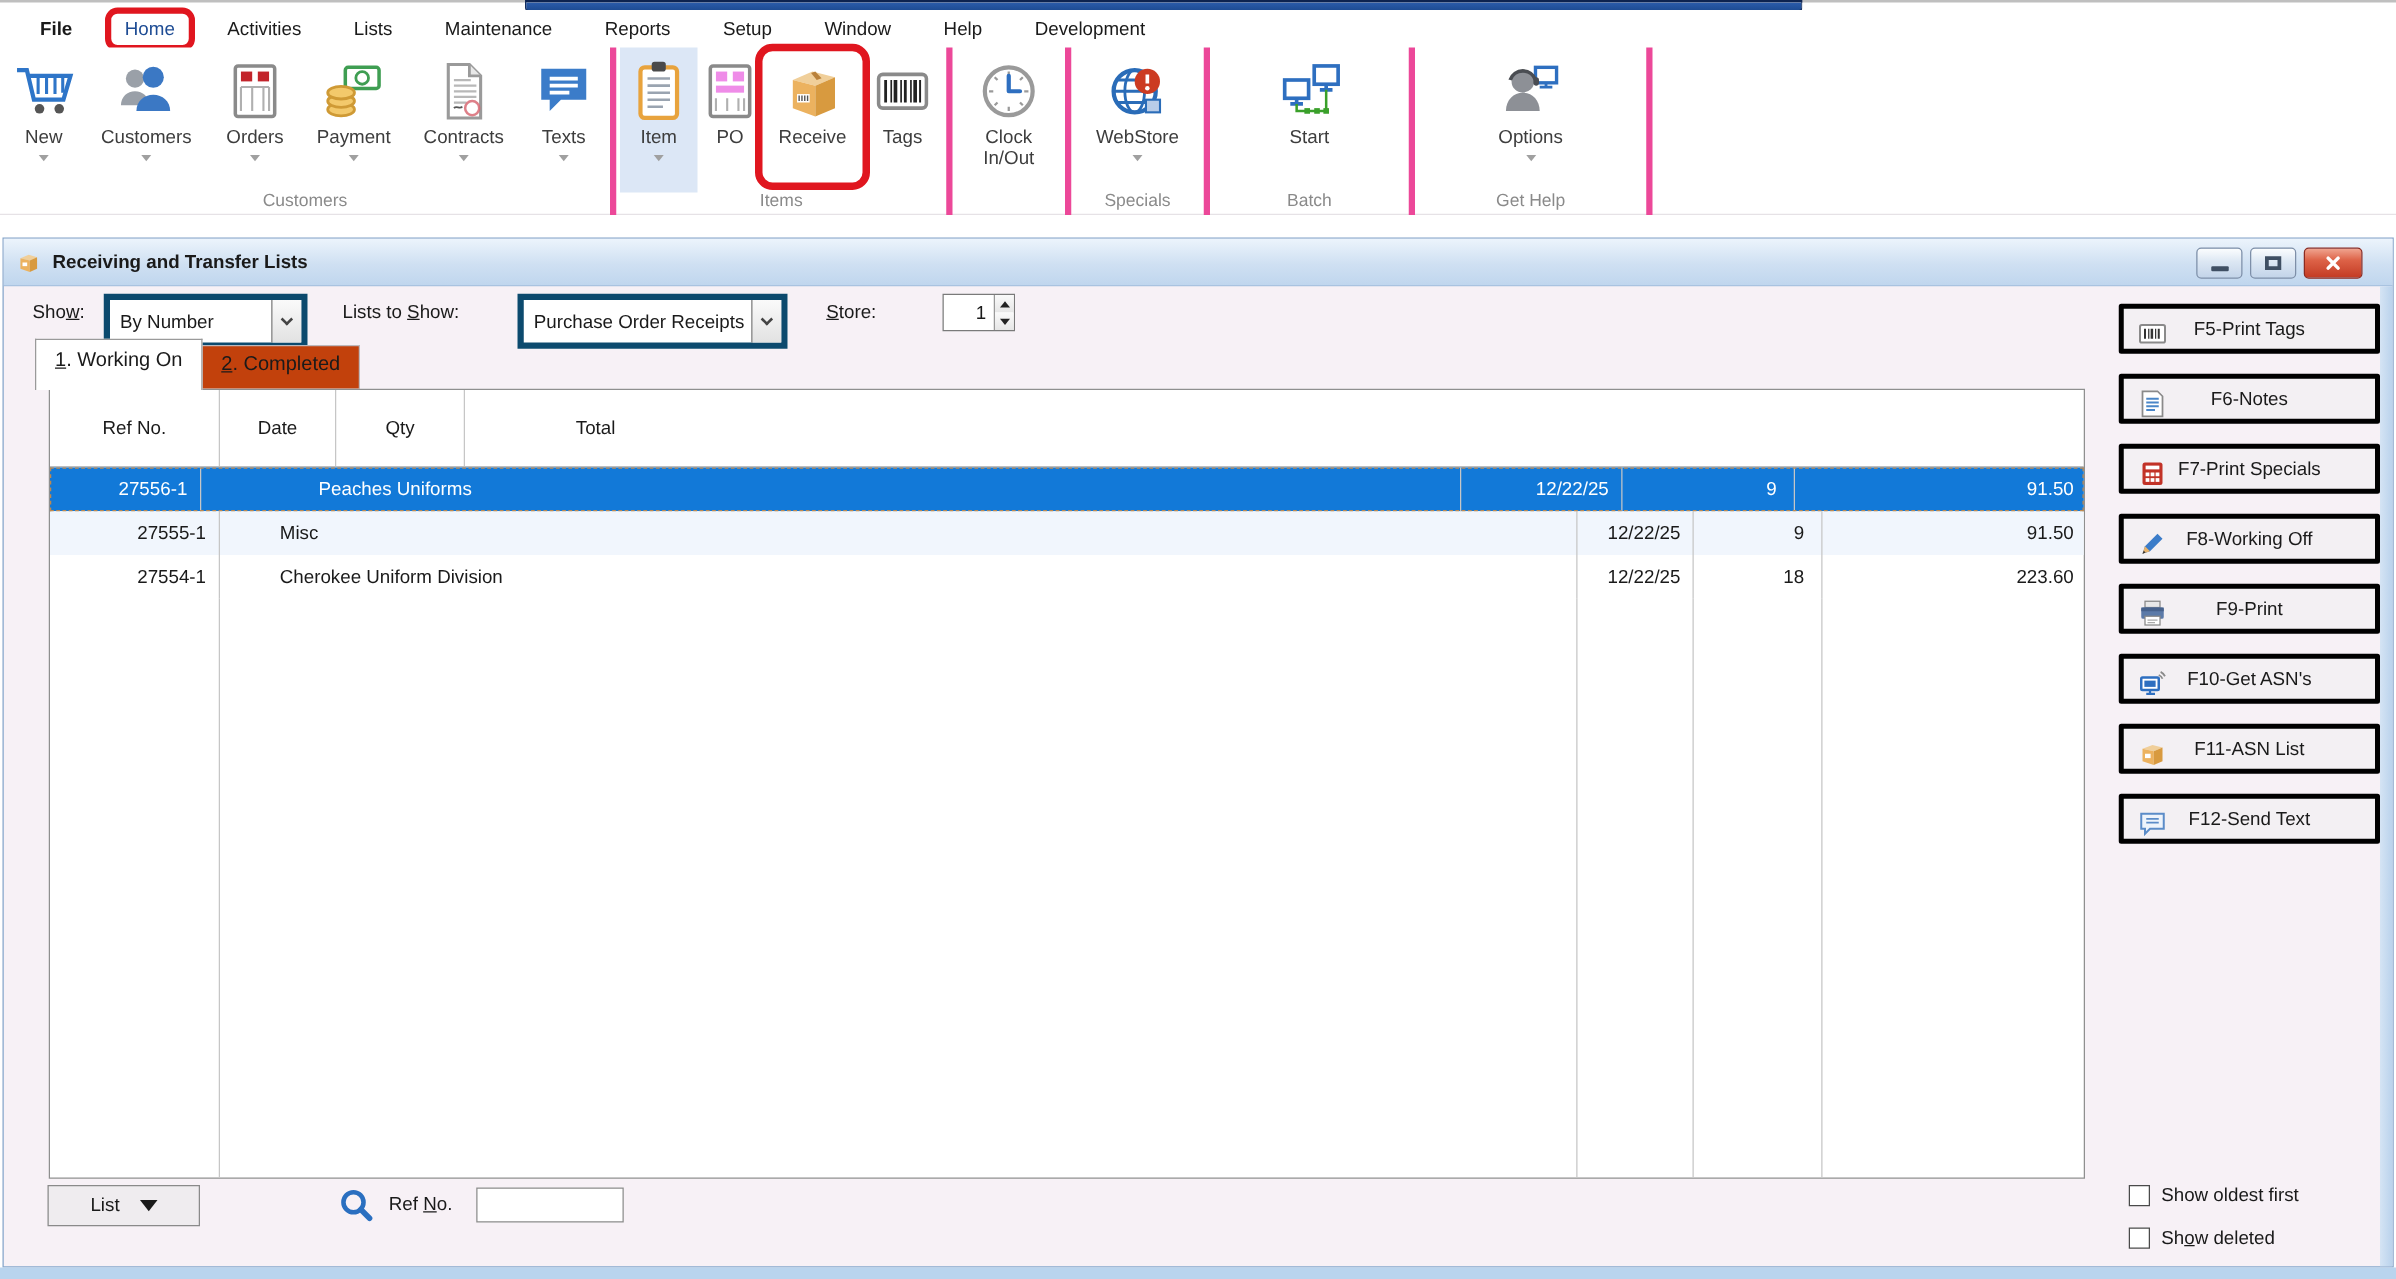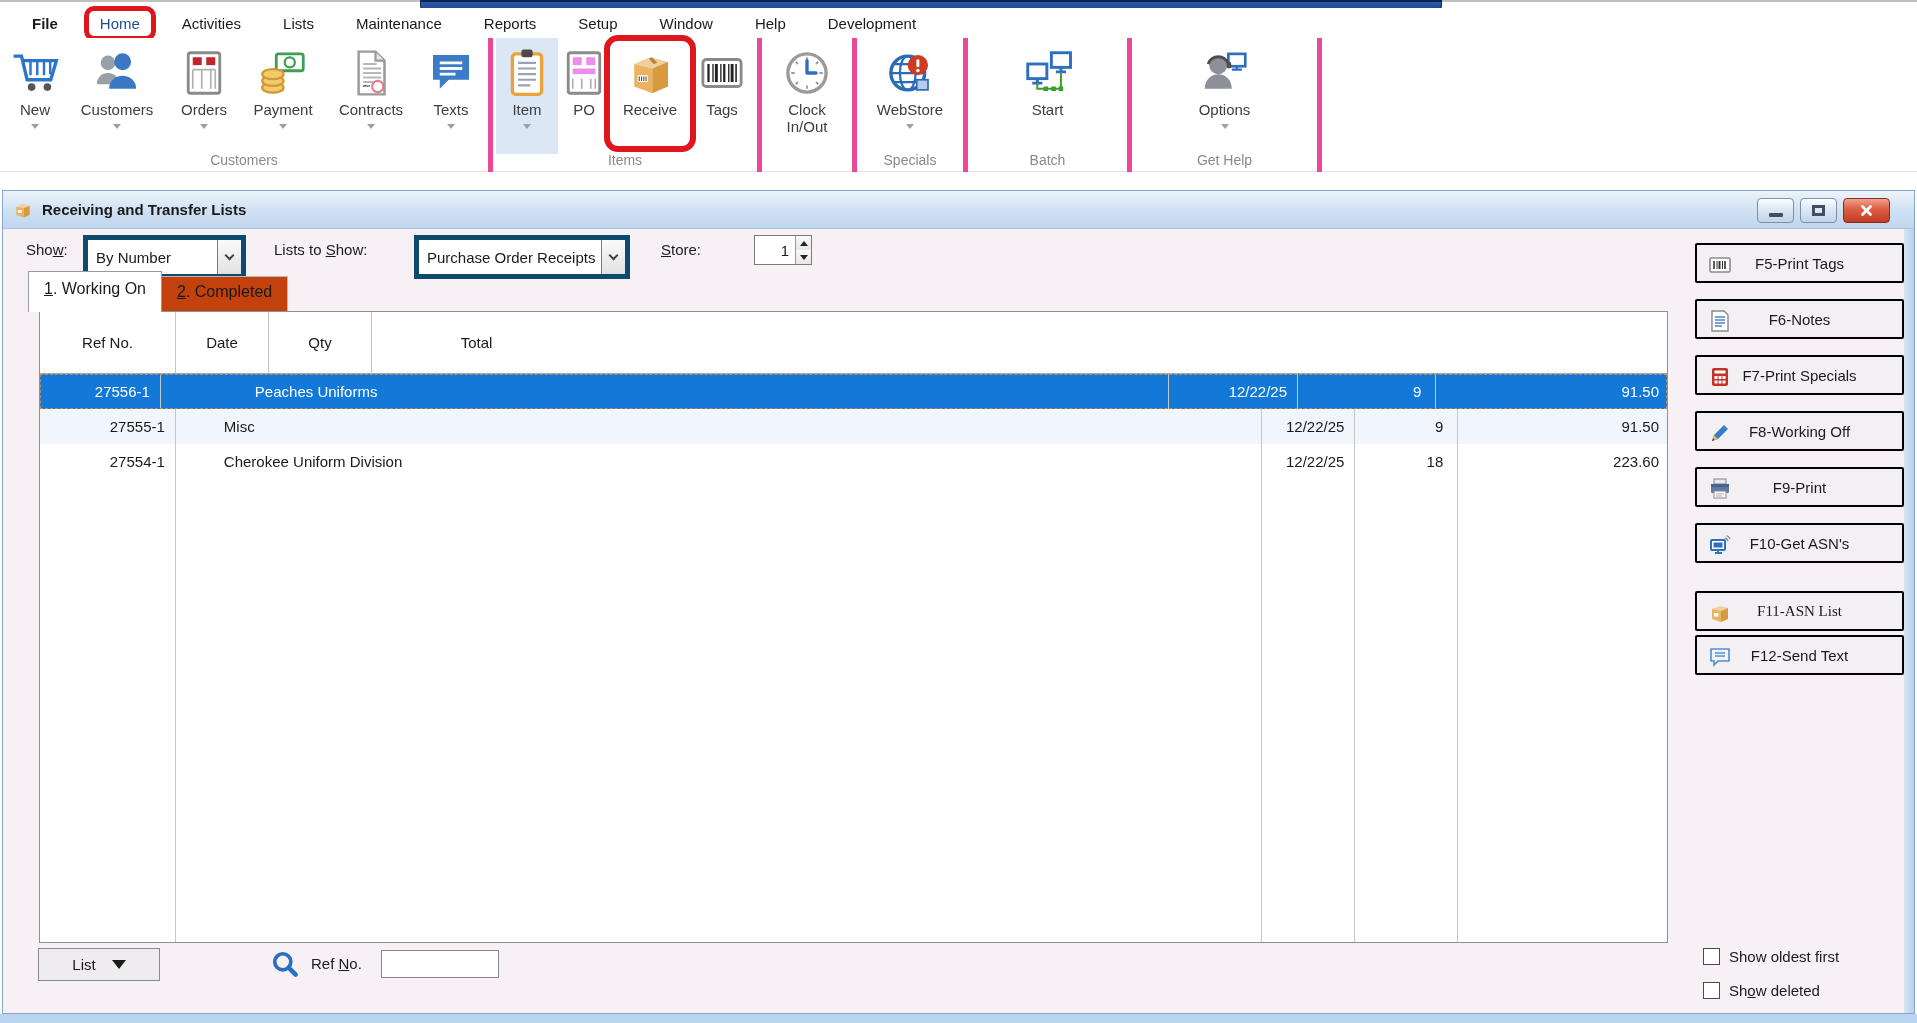--- a/index.html
+++ b/index.html
@@ -105,21 +105,21 @@
   .cell.from { padding-left:48px; }
   .cell.date { justify-content:flex-end; padding-right:10px; }
   .cell.qty { justify-content:flex-end; padding-right:14px; }
   .cell.total { justify-content:flex-end; padding-right:8px; }
   .body-row.striped { background:#f1f6fd; }
   .body-row.selected { background:#1279d8; color:#fff; outline:1px dashed #c08a50; outline-offset:-1px;gap:46px; }
   #textend { flex:1; }
 
   
   .fbtn { position:absolute; left:1692px; width:209px; height:40px; background:#f3f0f3;
-    border:2px solid #000000; border-radius:2px; display:flex; align-items:center;
+    border:4px solid #000000; border-radius:2px; display:flex; align-items:center;
     justify-content:center; font-size:15px; cursor:default; }
   .fbtn .icn { position:absolute; left:11px; top:8px; }
   .fbtn .icn svg { width:24px; height:24px; display:block; }
 
   
   #list-btn { position:absolute; left:35px; top:757px; width:122px; height:33px; background:#efecef;
     border:1px solid #8a8a8a; display:flex; align-items:center; justify-content:center; gap:16px;
     font-size:15px; }
   .tri-down { width:0; height:0; border-left:7px solid transparent; border-right:7px solid transparent;
     border-top:9px solid #1a1a1a; }
@@ -526,21 +526,21 @@
         <span class="icn">
           <svg viewBox="0 0 24 24">
             <rect x="3" y="7" width="14" height="10" rx="1" fill="#fff" stroke="#2e6fc0" stroke-width="2"></rect>
             <rect x="5.5" y="9.5" width="9" height="5" fill="#2e6fc0"></rect>
             <path d="M7 20h7M10 17v3" stroke="#2e6fc0" stroke-width="1.8"></path>
             <path d="M17 5a5 5 0 0 1 3 3M18.5 2.5a8 8 0 0 1 3.5 3.5" stroke="#8a8a8a" stroke-width="1.4" fill="none"></path>
           </svg>
         </span>
         <span>F10-Get ASN's</span>
       </div>
-      <div class="fbtn" style="top: 400px; font-family: Liberation Serif, serif;">
+      <div class="fbtn" style="top: 388px;">
         <span class="icn">
           <svg viewBox="0 0 24 24">
             <polygon points="4,8 12,5 20,7 13,10" fill="#f0cf9a"></polygon>
             <polygon points="4,8 13,10 13,21 4,18" fill="#ecb25f"></polygon>
             <polygon points="13,10 20,7 20,18 13,21" fill="#d89a3f"></polygon>
             <rect x="6" y="12" width="4.5" height="3.5" fill="#fff"></rect>
           </svg>
         </span>
         <span>F11-ASN List</span>
       </div>

